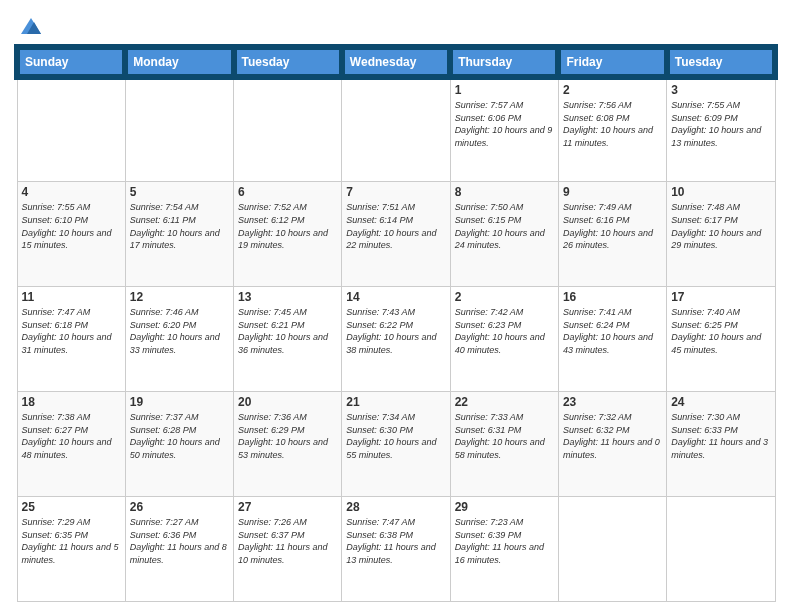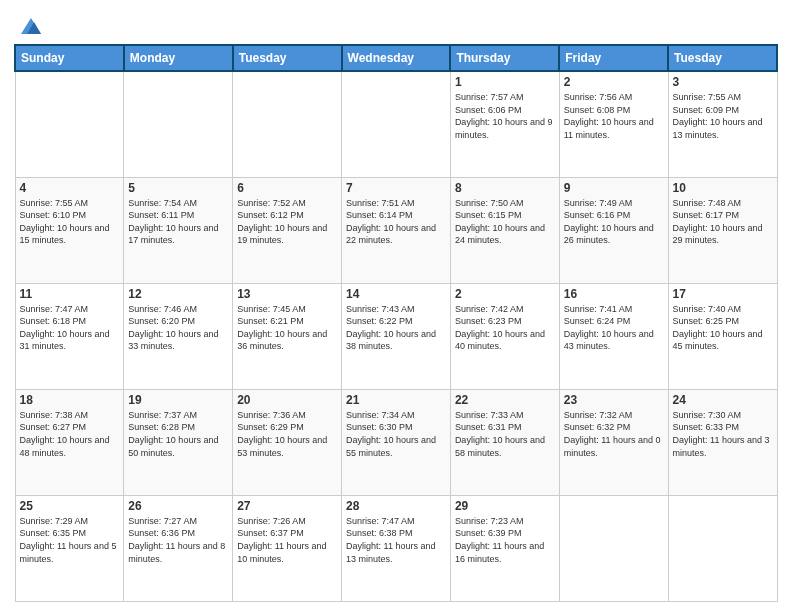--- a/index.html
+++ b/index.html
@@ -70,40 +70,41 @@
       width: 100%;
       table-layout: fixed;
     }
     .calendar th {
       background: #4a90d9;
       color: #fff;
       text-align: left;
       padding: 5px 5px;
       font-size: 12px;
       font-weight: bold;
-      border: 2px solid #0c4a6e;
+      border: 6px solid #0c4a6e;
     }
     .calendar td {
       border: 1px solid #ccc;
       vertical-align: top;
       padding: 3px 4px;
       font-size: 9.5px;
       color: #333;
       height: 82px;
     }
     .day-num {
       font-size: 12px;
       font-weight: bold;
       display: block;
       margin-bottom: 2px;
     }
     .day-info {
       font-size: 9px;
       line-height: 1.4;
       color: #333;
+      font-style: italic;
     }
     .empty { background: #fff; }
     .row-alt td { background: #f9f9f9; }
   </style>
 </head>
 <body>
 
 <div class="page">
   <div class="header">
     <div class="logo">

